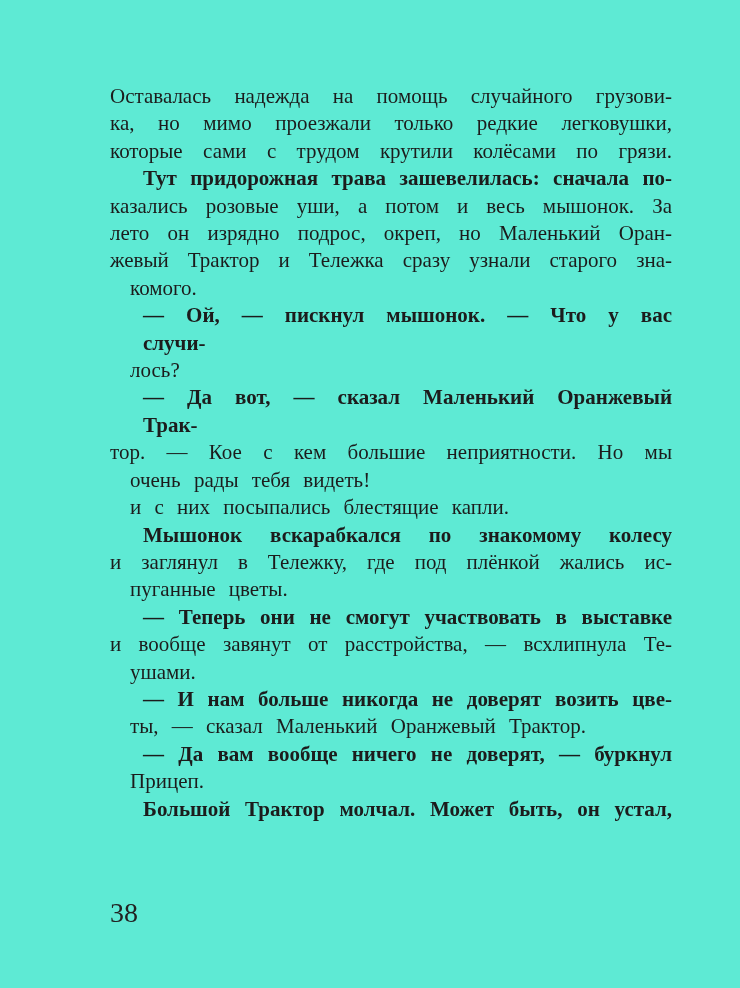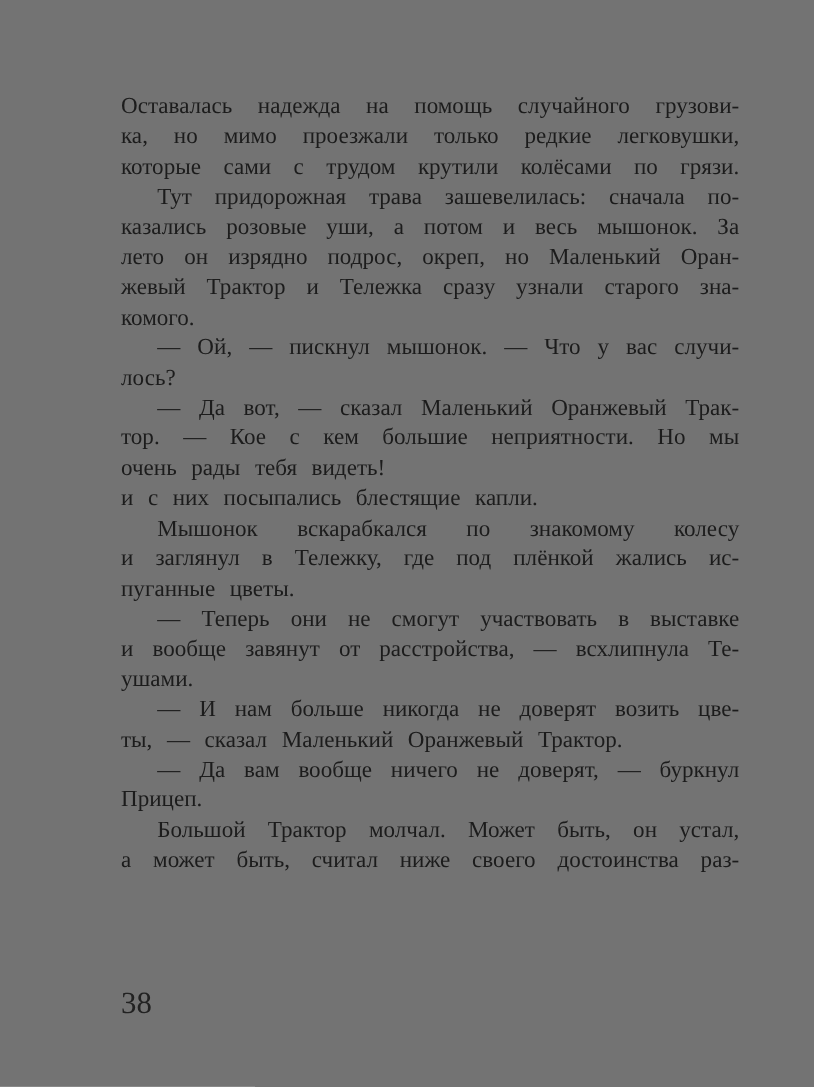--- a/index.html
+++ b/index.html
@@ -11,44 +11,46 @@
     height: 988px;
     background: #ffffff;
     font-family: "Liberation Serif", "DejaVu Serif", serif;
     color: #1c1c1c;
     position: relative;
     overflow: hidden;
   }
   .book-page {
     position: absolute;
     inset: 0;
-    background: #737373;
+    background: #5eead4;
   }
   .text-block {
     position: absolute;
     left: 110px;
     top: 83px;
     width: 562px;
     font-size: 21px;
     line-height: 27.4px;
   }
   .line {
     word-spacing: 0.38em;
     white-space: normal;
   }
   .line.just {
     text-align: justify;
     text-align-last: justify;
   }
   .line.left {
     text-align: center;
     text-align-last: left;
+    margin-left: 20px;
   }
   .line.indent {
     padding-left: 33px;
+    font-weight: bold;
   }
   .page-number {
     position: absolute;
     left: 110px;
     top: 900px;
     font-size: 28px;
     line-height: 26px;
     color: #222222;
   }
 </style>
@@ -75,16 +77,15 @@
       <div class="line just">и заглянул в Тележку, где под плёнкой жались ис-</div>
       <div class="line left">пуганные цветы.</div>
       <div class="line just indent">— Теперь они не смогут участвовать в выставке</div>
       <div class="line just">и вообще завянут от расстройства, — всхлипнула Те-</div>
       <div class="line left">ушами.</div>
       <div class="line just indent">— И нам больше никогда не доверят возить цве-</div>
       <div class="line left">ты, — сказал Маленький Оранжевый Трактор.</div>
       <div class="line just indent">— Да вам вообще ничего не доверят, — буркнул</div>
       <div class="line left">Прицеп.</div>
       <div class="line just indent">Большой Трактор молчал. Может быть, он устал,</div>
-      <div class="line just">а может быть, считал ниже своего достоинства раз-</div>
     </div>
   <div class="page-number">38</div>
 </div>
 
 </body></html>

